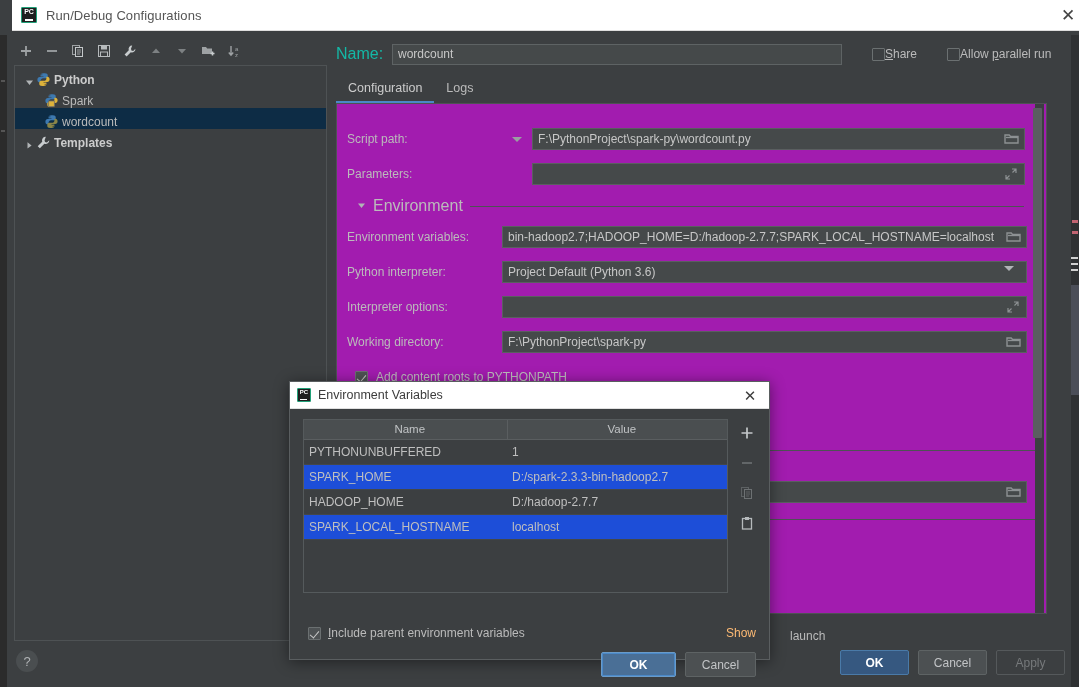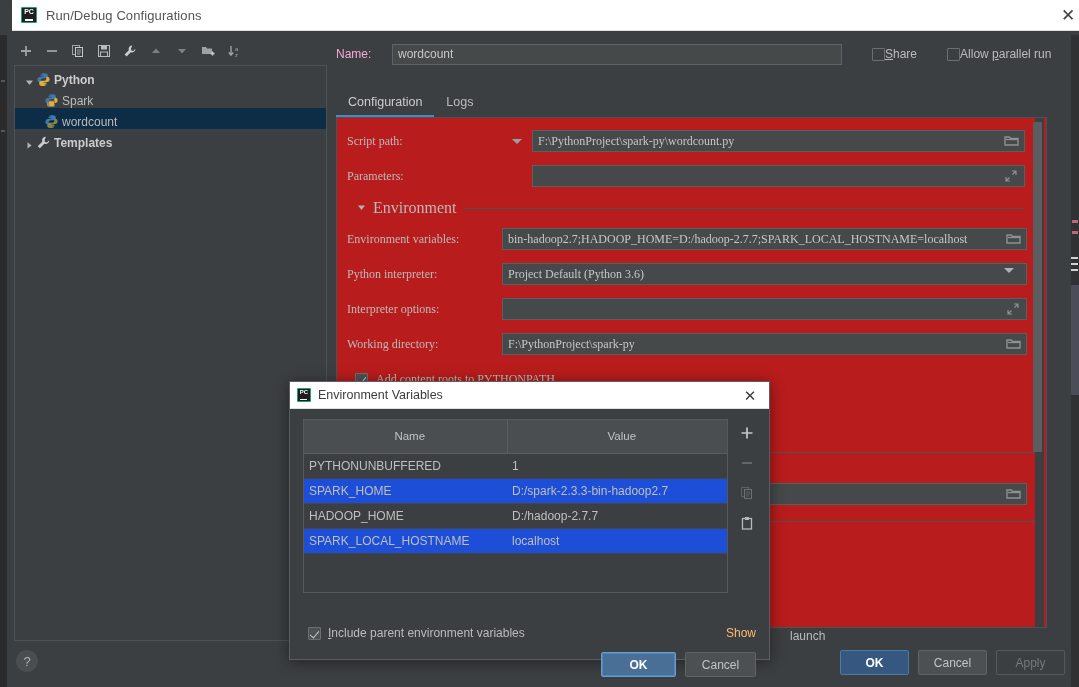--- a/index.html
+++ b/index.html
@@ -92,51 +92,51 @@
   .tree-row .twisty svg { display: block; }
   .tree-row .label { margin-left: 3px; }
   .tree-row.bold .label { font-weight: bold; color: #cccccc; }
   .tree-row .indent { width: 22px; flex: none; }
   .py-icon { width: 15px; height: 15px; flex: none; position: relative; }
   .wrench-icon { width: 15px; height: 15px; flex: none; }
 
   
   .right { position: absolute; left: 336px; top: 38px; width: 730px; height: 600px; }
   .namerow { display: flex; align-items: center; height: 22px; margin-top: 5px; }
-  .namerow .lbl { width: 56px; font-size: 12px; color: #f9a8d4; }
+  .namerow .lbl { width: 56px; font-size: 16px; color: #14b8a6; }
   .name-input {
     width: 450px; height: 21px; background: #45494a; border: 1px solid #5e6364;
     color: #c7c7c7; font-size: 12px; padding: 0 5px; line-height: 19px;
     font-family: "Liberation Sans", sans-serif;
   }
   .cbx {
     width: 13px; height: 13px; border: 1px solid #6b7071; background: #3c3f41;
     flex: none; position: relative; border-radius: 1px;
   }
   .cbx.checked { background: #4e5254; }
   .cbx.checked::after {
     content: ""; position: absolute; left: 3px; top: 1px; width: 4px; height: 8px;
     border: solid #c8c8c8; border-width: 0 1.6px 1.6px 0; transform: rotate(40deg);
   }
   .cbx-group { display: flex; align-items: center; margin-left: 30px; }
   .cbx-group .txt { font-size: 12px; color: #bbbbbb; }
   .u { text-decoration: underline; }
 
   
-  .tabs { display: flex; align-items: flex-end; height: 27px; margin-top: 25px; }
+  .tabs { display: flex; align-items: flex-end; height: 27px; margin-top: 11px; }
   .tab {
     padding: 3px 12px 6px 12px; font-size: 12.5px; color: #bbbbbb; cursor: default;
     border-bottom: 2px solid transparent;
   }
   .tab.active { border-bottom-color: #4a88c7; color: #cccccc; }
 
   .panel {
     position: relative; margin-top: 0px; width: 711px; height: 511px;
     border: 1px solid #4e5254; border-top: 1px solid #4e5254;
-    background: #b91c1c; padding: 12px 14px 0 10px; overflow: hidden; font-family: Liberation Serif, serif;
+    background: #a21caf; padding: 24px 14px 0 10px; overflow: hidden;
   }
   .frow { display: flex; align-items: center; height: 22px; margin-bottom: 13px; }
   .frow .flabel { width: 155px; font-size: 12px; color: #bbbbbb; flex: none; }
   .field {
     height: 22px; background: #45494a; border: 1px solid #5a5f60;
     color: #c7c7c7; font-size: 12px; line-height: 20px; padding: 0 24px 0 5px;
     position: relative; overflow: hidden; white-space: nowrap;
   }
   .field.empty { color: #6e7375; }
   .field .fld-icon {
@@ -195,21 +195,21 @@
     display: flex; align-items: center; justify-content: center; color: #3c3c3c;
     font-size: 15px; font-weight: 300; cursor: default;
   }
   .modal-body { position: relative; height: 251px; padding: 10px 12px 0 13px; }
   .tablewrap {
     position: relative; width: 425px; height: 174px;
     border: 1px solid #555a5c; background: #3c3f41; overflow: hidden;
   }
   table.envtable { width: 100%; border-collapse: collapse; table-layout: fixed; }
   table.envtable th {
-    height: 33px; background: #4a4e50; color: #c0c3c5; font-size: 11.5px; font-weight: normal;
+    height: 19px; background: #4a4e50; color: #c0c3c5; font-size: 11.5px; font-weight: normal;
     border-bottom: 1px solid #5a5e60; border-right: 1px solid #5a5e60; padding-left: 10px;
   }
   table.envtable th:last-child { border-right: none; }
   table.envtable td {
     height: 25px; font-size: 12px; color: #bfbfbf; padding-left: 5px;
     border-bottom: 1px solid #444749; white-space: nowrap; overflow: hidden;
   }
   table.envtable tr.alt td { background: #1d4ed8; }
   .side-btns {
     position: absolute; left: 444px; top: 10px; width: 26px; height: 174px;

